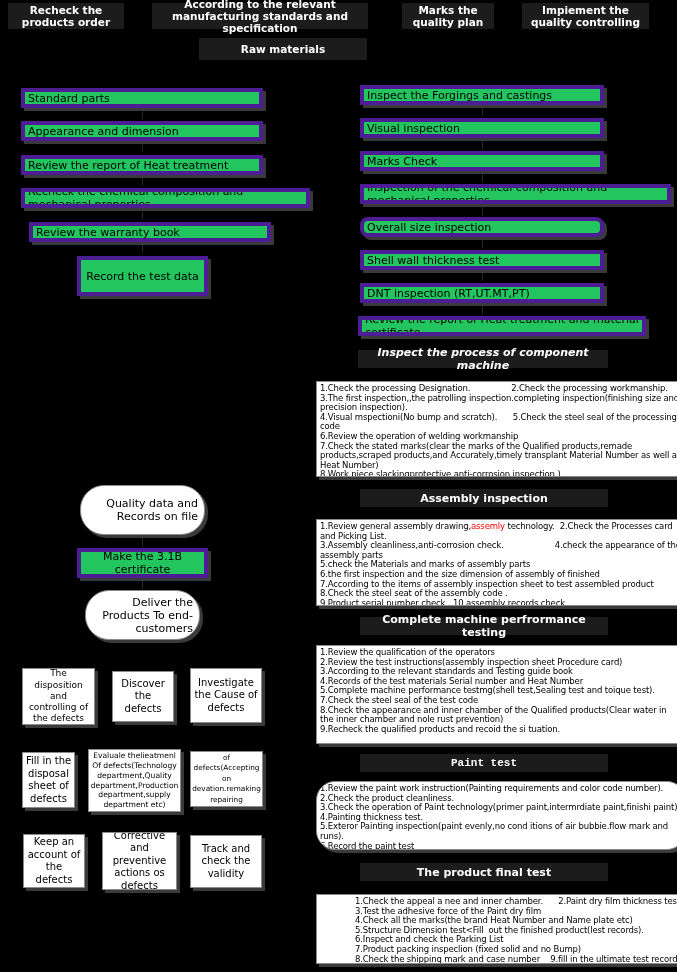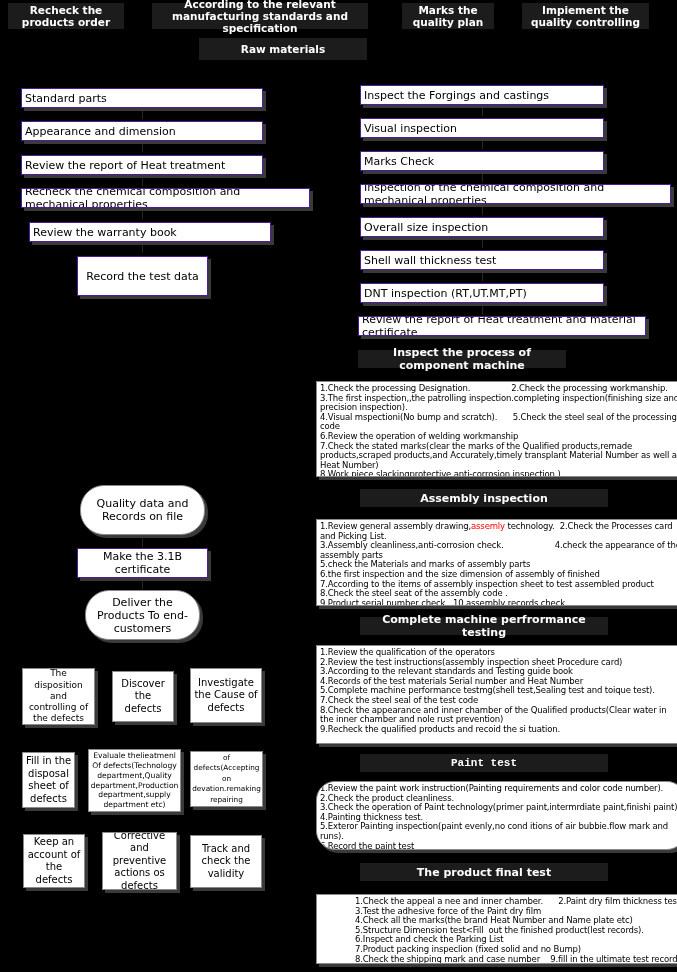--- a/index.html
+++ b/index.html
@@ -11,30 +11,30 @@
     position:absolute;background:#1c1c1c;color:#fff;font-weight:bold;
     display:flex;align-items:center;justify-content:center;text-align:center;
     font-size:10.5px;line-height:12px;padding:1px 4px;box-sizing:border-box;
   }
   .section-header{
     position:absolute;background:#1c1c1c;color:#fff;font-weight:bold;
     display:flex;align-items:center;justify-content:center;text-align:center;
     font-size:11px;box-sizing:border-box;
   }
   .white-box{
-    position:absolute;background:#ffffff;color:#000;border:1px solid #4c1d95;
+    position:absolute;background:#22c55e;color:#000;border:4px solid #4c1d95;
     box-shadow:3px 3px 0 #3a3a3a;box-sizing:border-box;
     font-size:11px;display:flex;align-items:center;padding:1px 3px;overflow:hidden;
   }
   .white-box.center{justify-content:center;text-align:center;}
   .oval{
     position:absolute;background:#fff;color:#000;border:1px solid #8a8a8a;
     box-shadow:3px 3px 0 #3a3a3a;box-sizing:border-box;border-radius:24px;
     font-size:11px;display:flex;align-items:center;justify-content:center;
-    text-align:center;padding:2px 6px;overflow:hidden;
+    text-align:right;padding:2px 6px;overflow:hidden;
   }
   .block{
     position:absolute;background:#fff;color:#000;border:1px solid #8a8a8a;
     box-shadow:3px 3px 0 #3a3a3a;box-sizing:border-box;
     font-size:8.5px;line-height:9.6px;letter-spacing:-0.15px;
     padding:2px 3px;overflow:hidden;margin-left:18px;
   }
   .block div{white-space:pre-wrap;}
   .red{color:#ff0000;}
   .grid-box{
@@ -75,26 +75,26 @@
   <div class="white-box" style="left:21px;top:121px;width:242px;height:20px;">Appearance and dimension</div>
   <div class="white-box" style="left:21px;top:188px;width:289px;height:20px;">Recheck the chemical composition and mechanical properties</div>
   <div class="white-box" style="left:21px;top:155px;width:242px;height:20px;">Review the report of Heat treatment</div>
   <div class="white-box" style="left:29px;top:222px;width:242px;height:20px;">Review the warranty book</div>
   <div class="white-box center" style="left:77px;top:256px;width:131px;height:40px;">Record the test data</div>
 
   <div class="white-box" style="left:360px;top:85px;width:244px;height:20px;">Inspect the Forgings and castings</div>
   <div class="white-box" style="left:360px;top:118px;width:244px;height:20px;">Visual inspection</div>
   <div class="white-box" style="left:360px;top:151px;width:244px;height:20px;">Marks Check</div>
   <div class="white-box" style="left:360px;top:184px;width:311px;height:20px;">Inspection of the chemical composition and mechanical properties</div>
-  <div class="white-box" style="left:360px;top:217px;width:244px;height:20px;">Overall size inspection</div>
+  <div class="white-box" style="left:360px;top:217px;width:244px;height:20px;border-radius:8px;">Overall size inspection</div>
   <div class="white-box" style="left:360px;top:250px;width:244px;height:20px;">Shell wall thickness test</div>
   <div class="white-box" style="left:360px;top:283px;width:244px;height:20px;">DNT inspection (RT,UT.MT,PT)</div>
   <div class="white-box" style="left:358px;top:316px;width:288px;height:20px;">Review the report of Heat treatment and material certificate</div>
 
-  <div class="section-header" style="left:358px;top:350px;width:208px;height:18px;">Inspect the process of component machine</div>
+  <div class="section-header" style="left:358px;top:350px;width:250px;height:18px;font-style:italic;">Inspect the process of component machine</div>
   <div class="block" style="left:298px;top:381px;width:370px;height:96px;">
     <div>1.Check the processing Designation.                2.Check the processing workmanship.</div>
     <div>3.The first inspection,,the patrolling inspection.completing inspection(finishing size and precision inspection).</div>
     <div>4.Visual mspectioni(No bump and scratch).      5.Check the steel seal of the processing code</div>
     <div>6.Review the operation of welding workmanship</div>
     <div>7.Check the stated marks(clear the marks of the Qualified products,remade products,scraped products,and Accurately,timely transplant Material Number as well as Heat Number)</div>
     <div>8.Work piece slackingprotective.anti-corrosion inspection.)</div>
   </div>
 
   <div class="section-header" style="left:360px;top:489px;width:248px;height:18px;">Assembly inspection</div>

